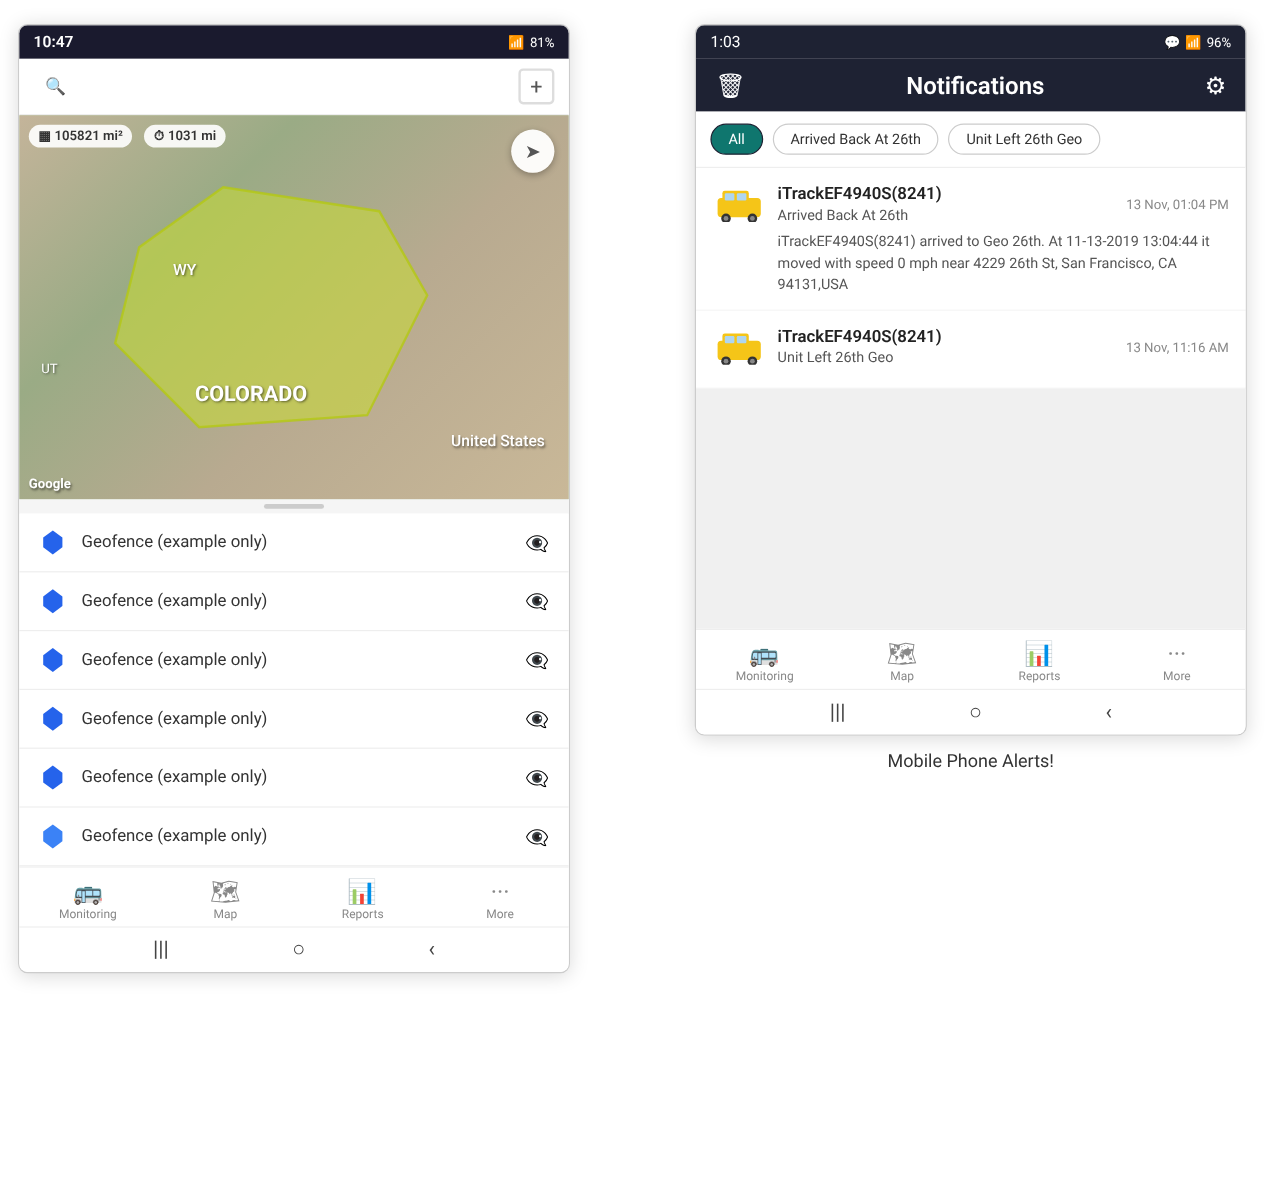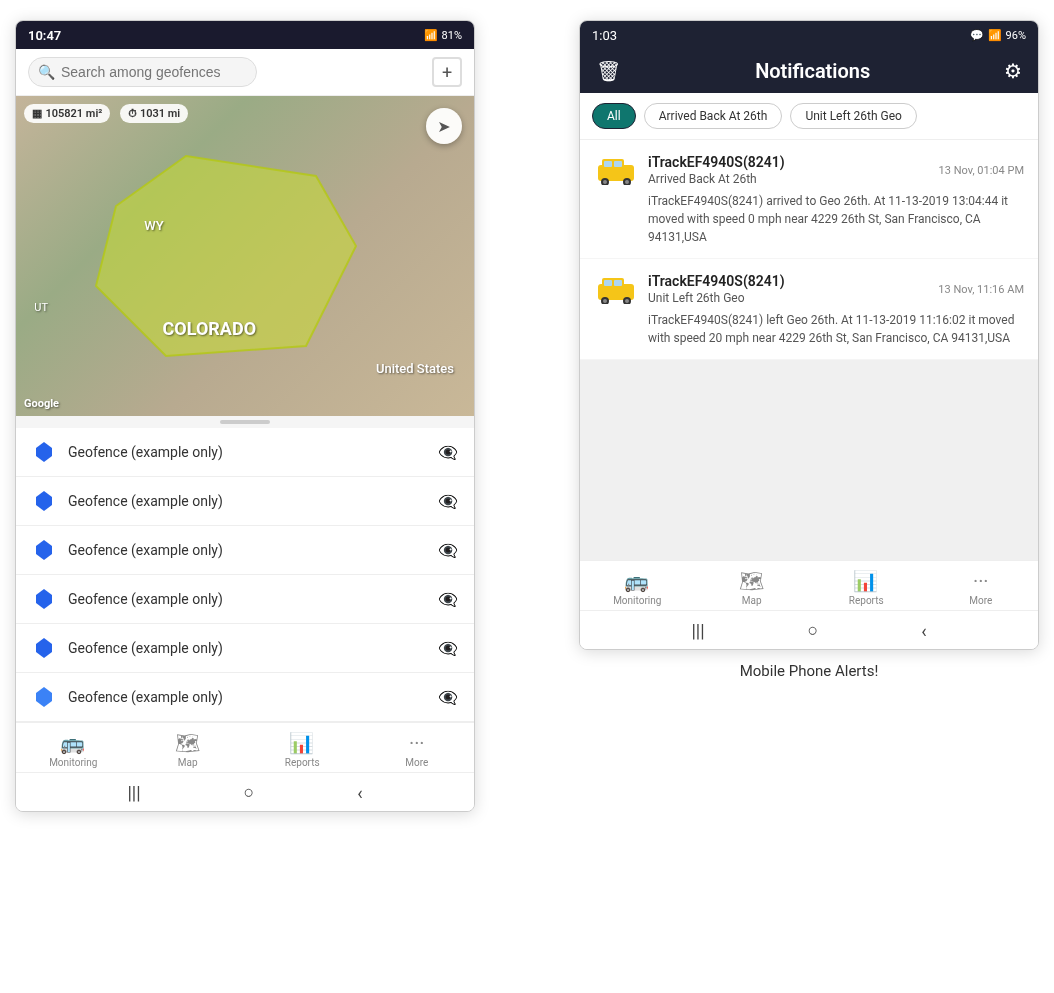--- a/index.html
+++ b/index.html
@@ -389,21 +389,20 @@
         <span class="time">10:47</span>
         <div class="status-icons">
           <span>📶</span>
           <span>81%</span>
         </div>
       </div>
 
       <div class="search-bar">
         <div class="search-wrapper">
           <span class="search-icon-inner">🔍</span>
-          <input type="text" placeholder="Search among geofences" style="">
         </div>
         <div class="add-btn">+</div>
       </div>
 
       <div class="map-area">
         <div class="map-bg">
 
           <svg class="geofence-polygon" viewBox="0 0 280 220">
             <polygon points="100,10 230,30 270,100 220,200 80,210 10,140 30,60" fill="rgba(200,220,50,0.55)" stroke="rgba(180,200,20,0.8)" stroke-width="2"></polygon>
           </svg>
@@ -565,21 +564,20 @@
                 <circle cx="33" cy="27" r="4" fill="#333"></circle>
                 <circle cx="33" cy="27" r="2" fill="#888"></circle>
               </svg>
             </div>
             <div class="notif-card-title-row">
               <span class="notif-device-name">iTrackEF4940S(8241)</span>
               <span class="notif-event-type">Unit Left 26th Geo</span>
             </div>
             <span class="notif-timestamp">13 Nov, 11:16 AM</span>
           </div>
-          <div class="notif-body-text">iTrackEF4940S(8241) left Geo 26th.    At 11-13-2019 11:16:02 it moved with speed 20 mph near 4229 26th St, San Francisco, CA 94131,USA</div>
         </div>
 
         <div class="gray-area"></div>
       </div>
 
       <div class="bottom-nav">
         <div class="nav-item">
           <span class="nav-icon">🚌</span>
           <span class="nav-label">Monitoring</span>
         </div>

